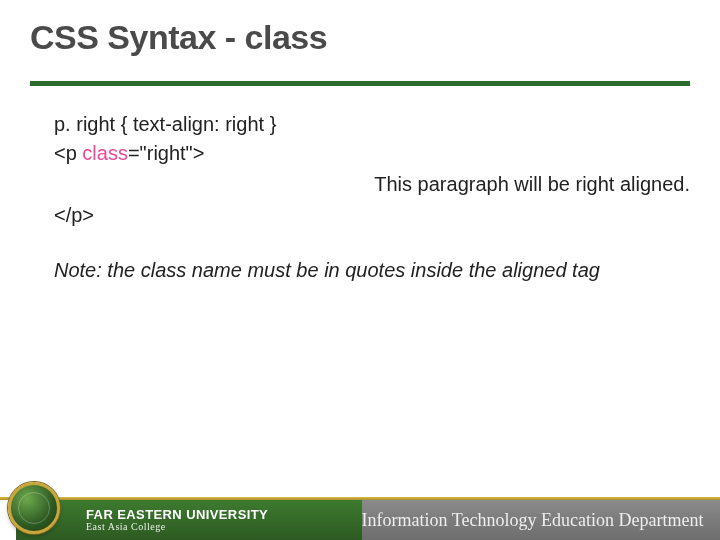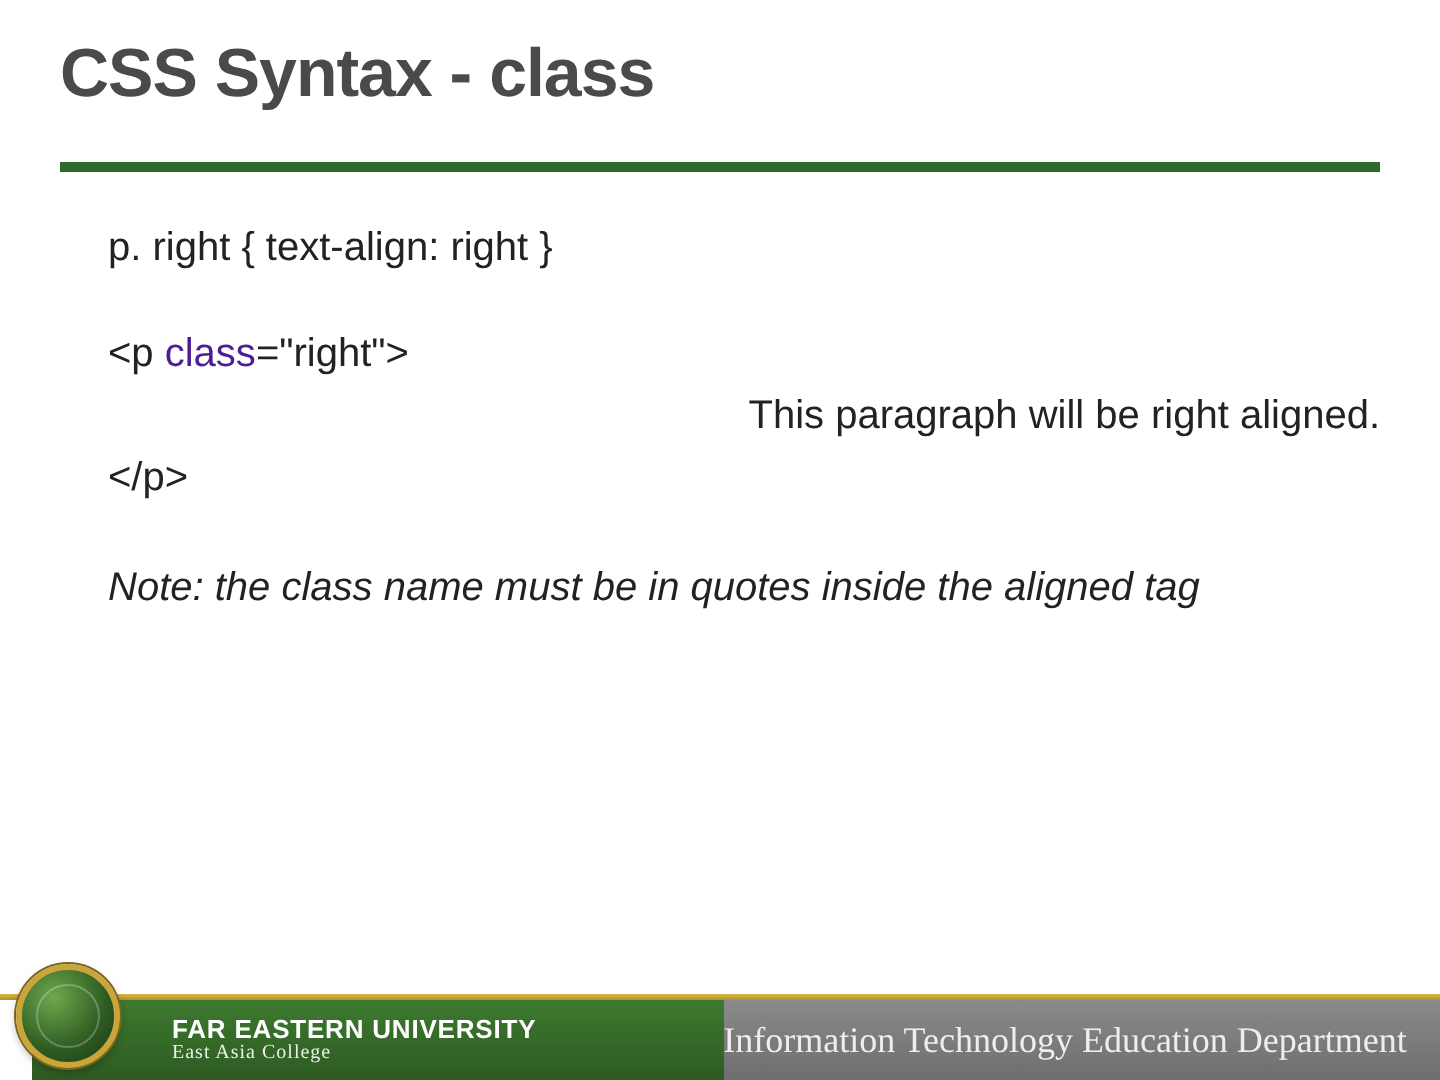--- a/index.html
+++ b/index.html
@@ -31,25 +31,25 @@
     width: 100%;
     margin-bottom: 24px;
   }
   .content {
     padding-left: 24px;
     font-size: 20px;
     color: #222;
     line-height: 1.45;
     font-family: "Trebuchet MS", Verdana, sans-serif;
   }
-  .content .line1 { margin-bottom: 24px; }
+  .content .line1 { }
   .content .line2 { margin-bottom: 2px; }
   .content .line3 { padding-left: 200px; margin-bottom: 2px; text-align: right; }
   .content .line4 { margin-bottom: 26px; }
-  .highlight { color: #4c1d95; }
+  .highlight { color: #ec4899; }
   .note { font-style: italic; padding-right: 40px; }
 
   .footer {
     position: absolute;
     left: 0;
     bottom: 0;
     width: 100%;
     height: 60px;
   }
   .footer-bar {

